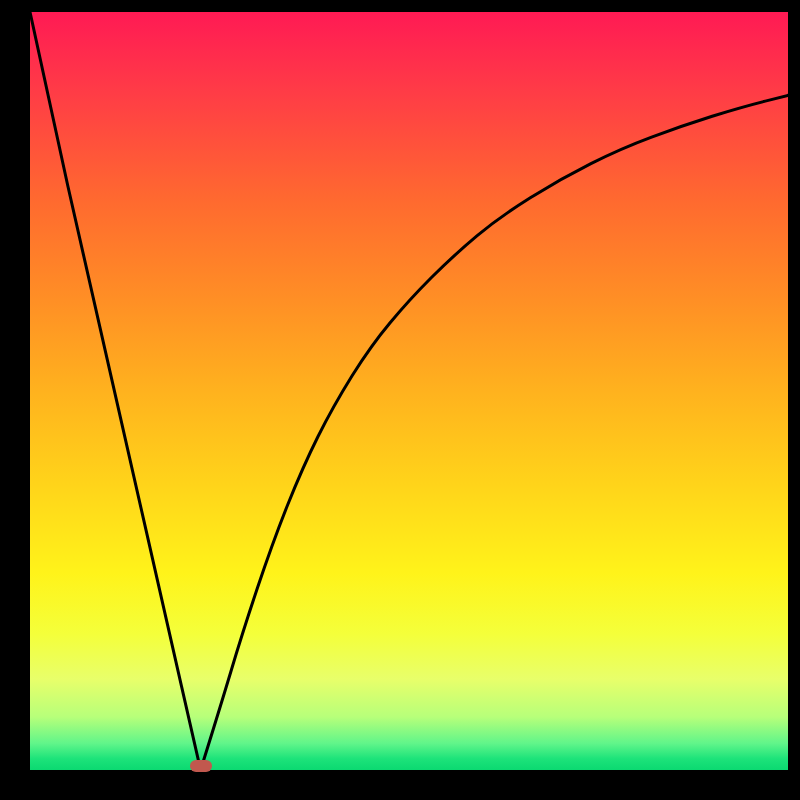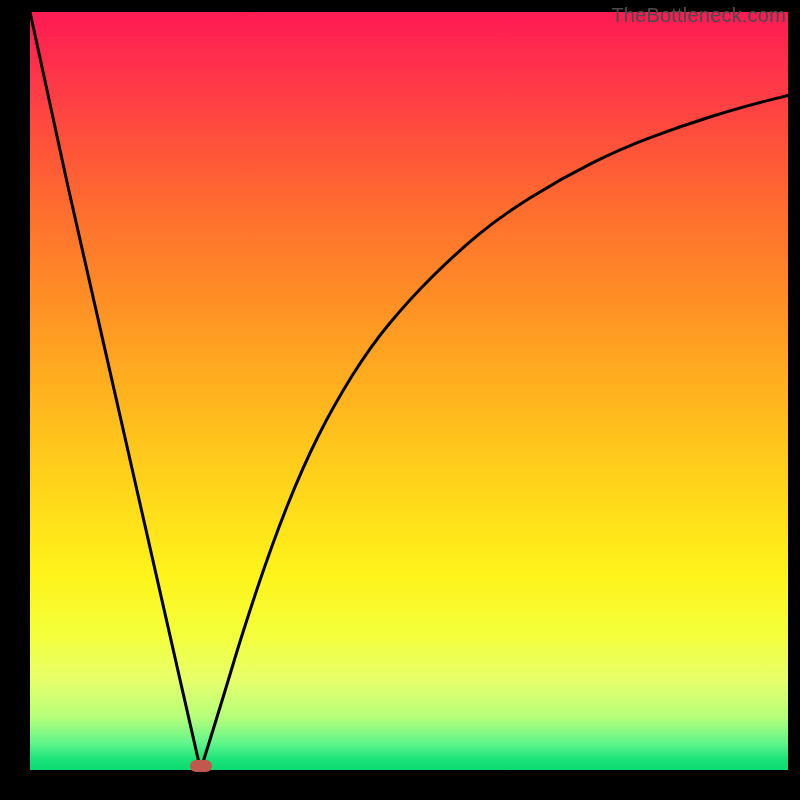--- a/index.html
+++ b/index.html
@@ -66,21 +66,20 @@
     background: #c1584e;
     border-radius: 6px;
     z-index: 3;
     transform: translate(-50%, -50%);
   }
 </style>
 </head>
 <body>
 
 <div class="outer">
-  <div class="watermark">TheBottleneck.com</div>
 
   <div class="plot">
 
     <svg class="curve" viewBox="0 0 758 758" preserveAspectRatio="none">
       <path d="M 0.0 0.0 L 37.9 174.3 L 75.8 341.1 L 113.7 507.9 L 151.6 674.6 L 170.6 758.0 M 170.6 758.0 Q 189.5 697.4 200.9 659.5 Q 212.2 621.6 227.4 576.1 Q 242.6 530.6 257.7 492.7 Q 272.9 454.8 288.0 424.5 Q 303.2 394.2 322.1 363.8 Q 341.1 333.5 360.1 310.8 Q 379.0 288.0 401.7 265.3 Q 424.5 242.6 447.2 223.6 Q 470.0 204.7 500.3 185.7 Q 530.6 166.8 560.9 151.6 Q 591.2 136.4 621.6 125.1 Q 651.9 113.7 682.2 104.2 Q 712.5 94.8 735.3 89.1 T 758.0 83.4" id="curvePath" fill="none" stroke="#000" stroke-width="3" stroke-linejoin="round" stroke-linecap="round"></path>
     </svg>
 
     <div class="marker" id="marker" style="left: 170.55px; top: 754px;"></div>
 
   </div>

